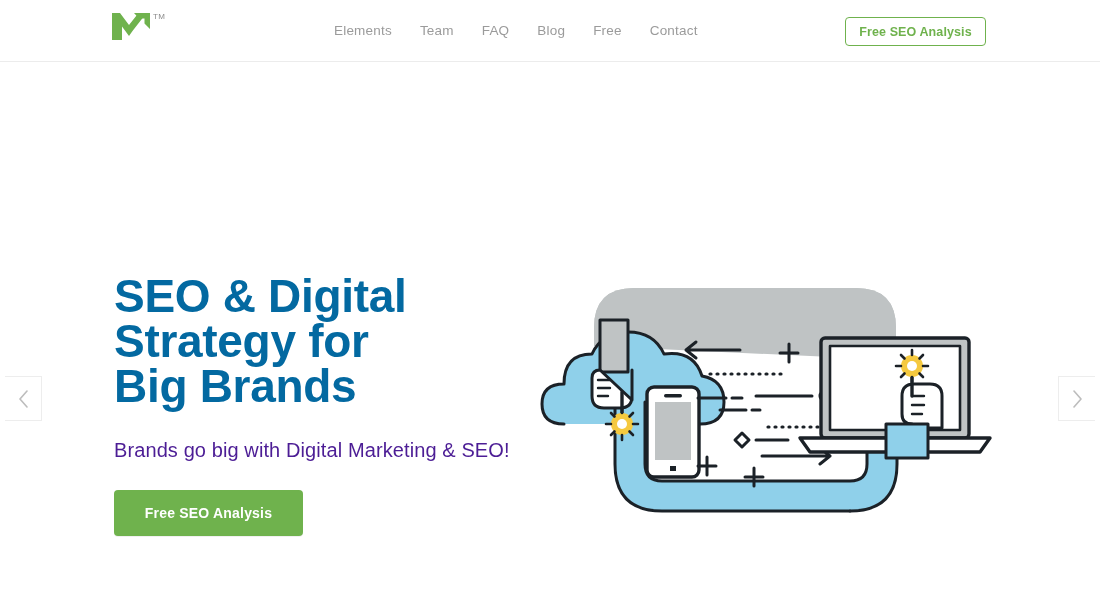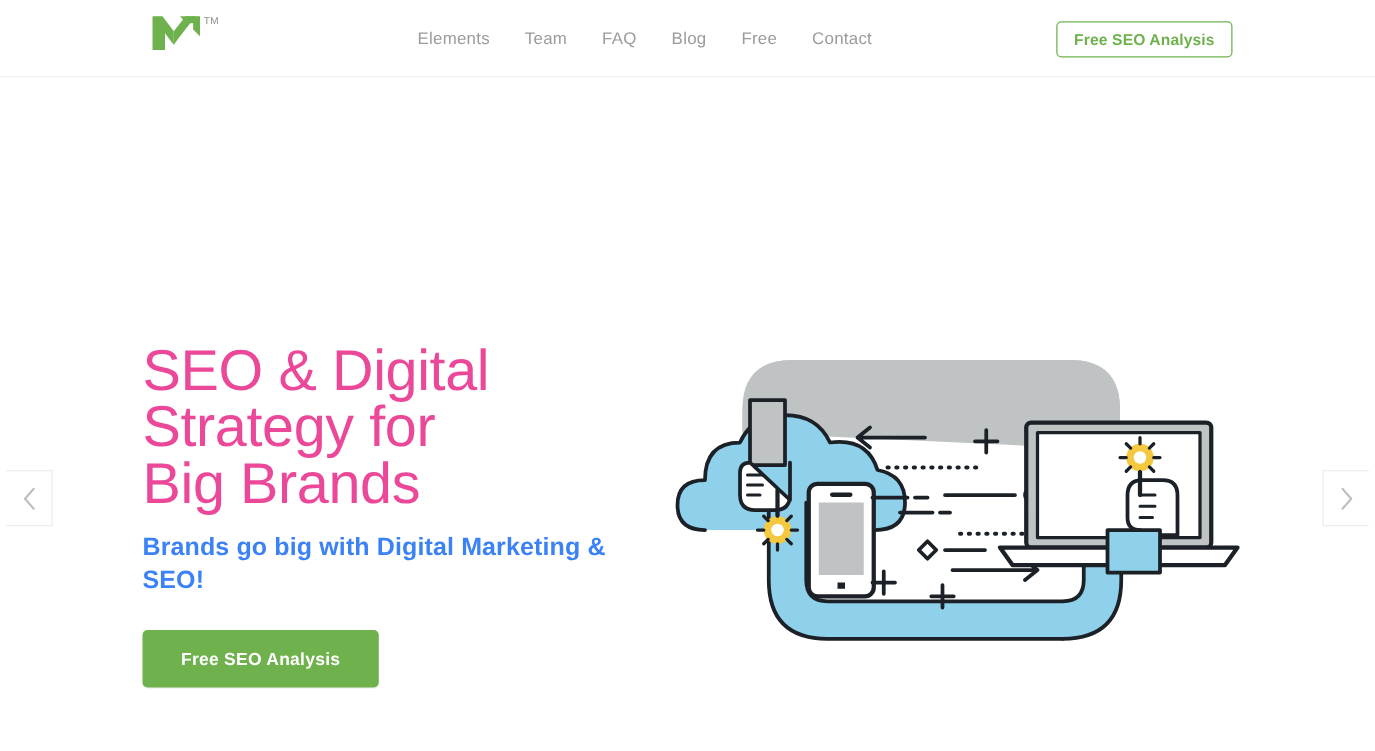--- a/index.html
+++ b/index.html
@@ -19,21 +19,21 @@
     height: 62px;
     width: 1100px;
     background: #ffffff;
     border-bottom: 1px solid #ececec;
     display: flex;
     align-items: center;
   }
 
   .brand {
     position: absolute;
-    left: 120px;
+    left: 110px;
     top: 11px;
     display: flex;
     align-items: flex-start;
     text-decoration: none;
   }
   .brand-mark { display: block; }
   .brand-tm {
     font-size: 8px;
     color: #8a8a8a;
     line-height: 1;
@@ -91,32 +91,31 @@
 
   .hero-copy {
     position: absolute;
     left: 114px;
     top: 212px;
     width: 420px;
   }
   .hero-title {
     font-size: 46px;
     line-height: 45px;
-    font-weight: normal;
-    color: #ec4899;
+    font-weight: bold;
+    color: #0369a1;
     letter-spacing: -0.3px;
     white-space: pre-line;
   }
   .hero-subtitle {
-    margin-top: 16px;
+    margin-top: 28px;
     font-size: 20px;
     line-height: 26px;
-    color: #3b82f6;
+    color: #4c1d95;
     letter-spacing: 0.1px;
-    font-weight: bold;
   }
   .hero-cta {
     margin-top: 27px;
     width: 189px;
     height: 46px;
     background: #6fb24d;
     border: none;
     border-radius: 4px;
     color: #ffffff;
     font-family: "Liberation Sans", sans-serif;

